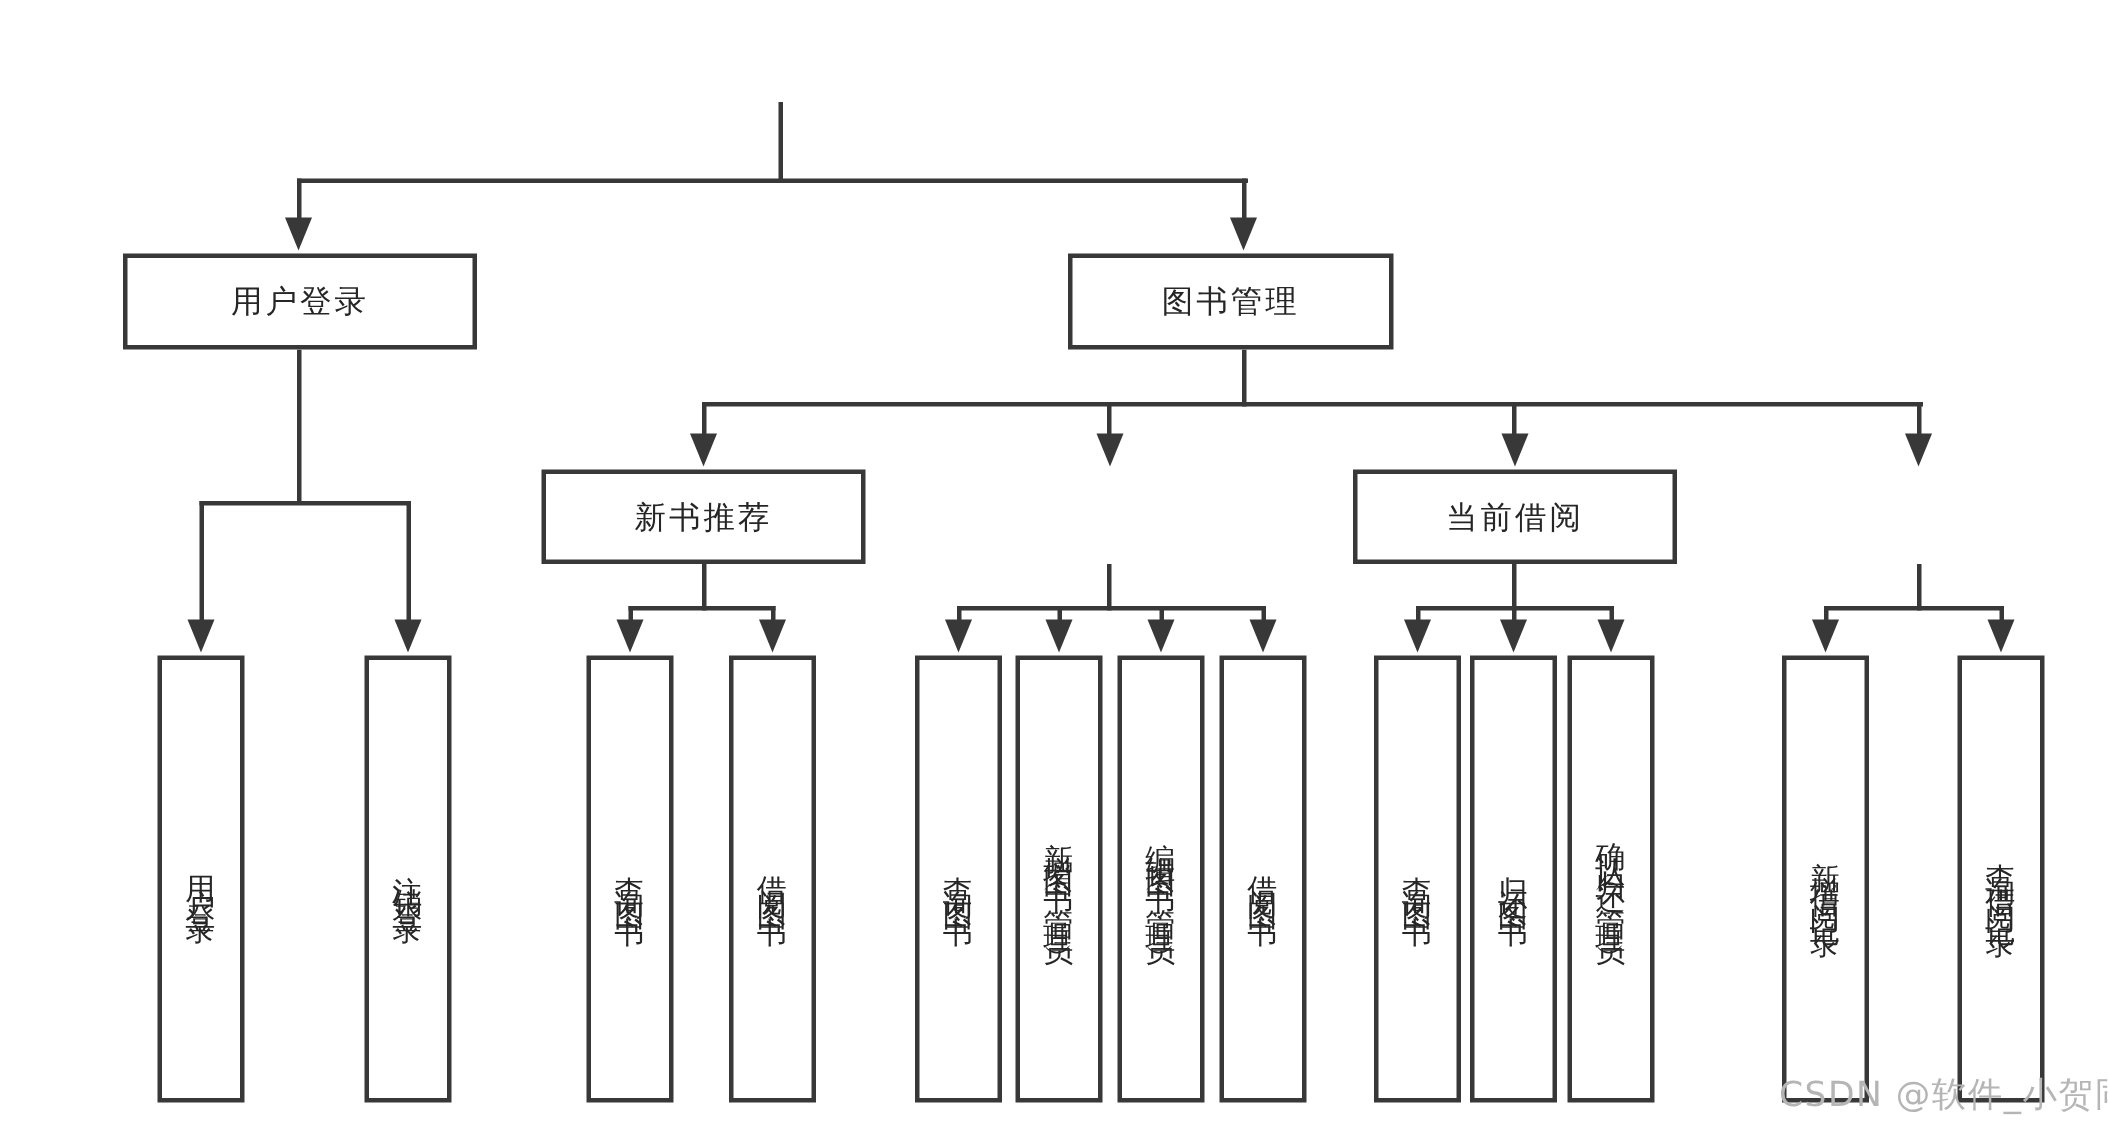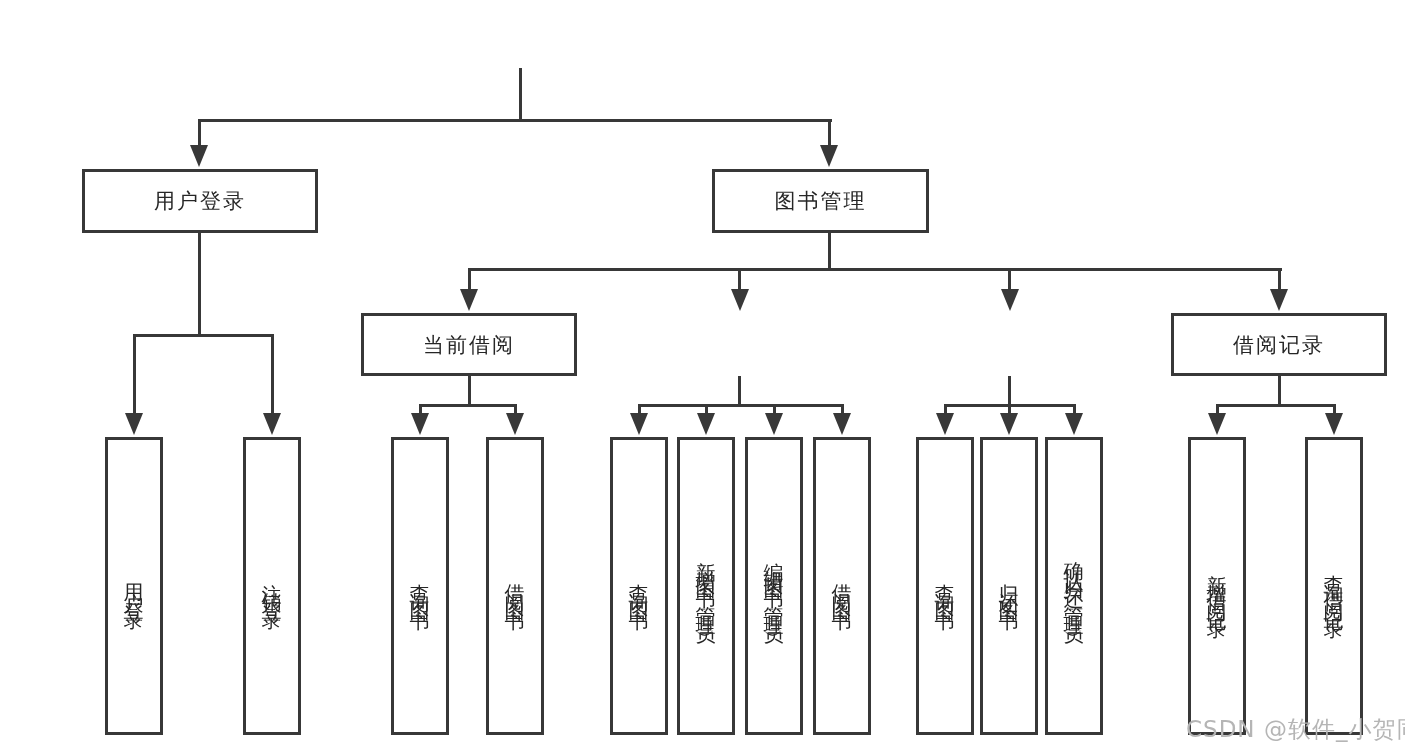--- a/index.html
+++ b/index.html
@@ -122,22 +122,22 @@
   <div class="arrow" style="left:936px;top:413px"></div>
   <div class="arrow" style="left:1000px;top:413px"></div>
   <div class="arrow" style="left:1065px;top:413px"></div>
   <div class="arrow" style="left:1208px;top:413px"></div>
   <div class="arrow" style="left:1325px;top:413px"></div>
 
 
   <div class="box h" style="left:82px;top:169px;width:236px;height:64px">用户登录</div>
   <div class="box h" style="left:712px;top:169px;width:217px;height:64px">图书管理</div>
 
-  <div class="box h" style="left:361px;top:313px;width:216px;height:63px">当前借阅</div>
-  <div class="box h" style="left:1171px;top:313px;width:216px;height:63px">借阅记录</div>
+  <div class="box h" style="left:361px;top:313px;width:216px;height:63px">新书推荐</div>
+  <div class="box h" style="left:902px;top:313px;width:216px;height:63px">当前借阅</div>
 
   <div class="box v" style="left:105px;top:437px;width:58px;height:298px">用户登录</div>
   <div class="box v" style="left:243px;top:437px;width:58px;height:298px">注销登录</div>
 
   <div class="box v" style="left:391px;top:437px;width:58px;height:298px">查询图书</div>
   <div class="box v" style="left:486px;top:437px;width:58px;height:298px">借阅图书</div>
 
   <div class="box v" style="left:610px;top:437px;width:58px;height:298px">查询图书</div>
   <div class="box v" style="left:677px;top:437px;width:58px;height:298px">新增图书（管理员）</div>
   <div class="box v" style="left:745px;top:437px;width:58px;height:298px">编辑图书（管理员）</div>

